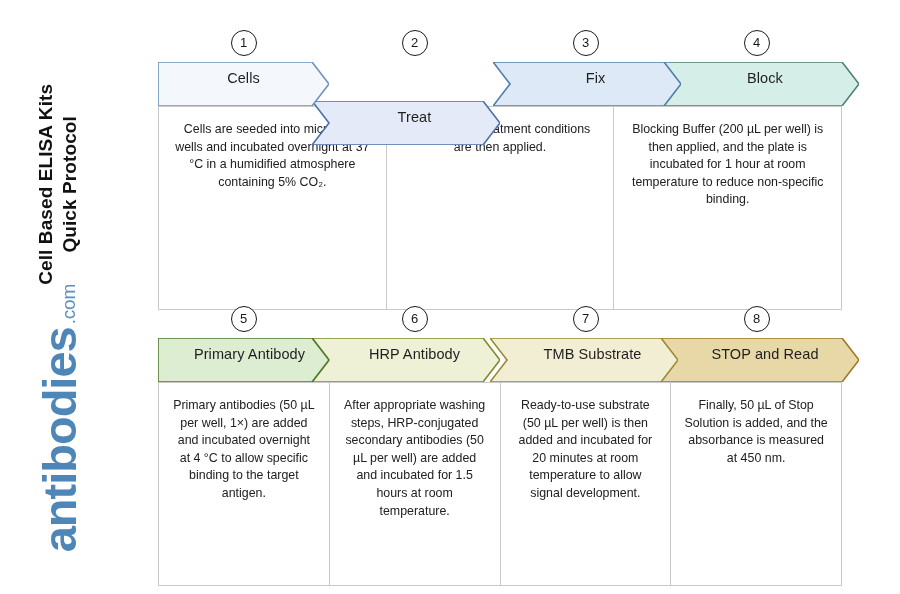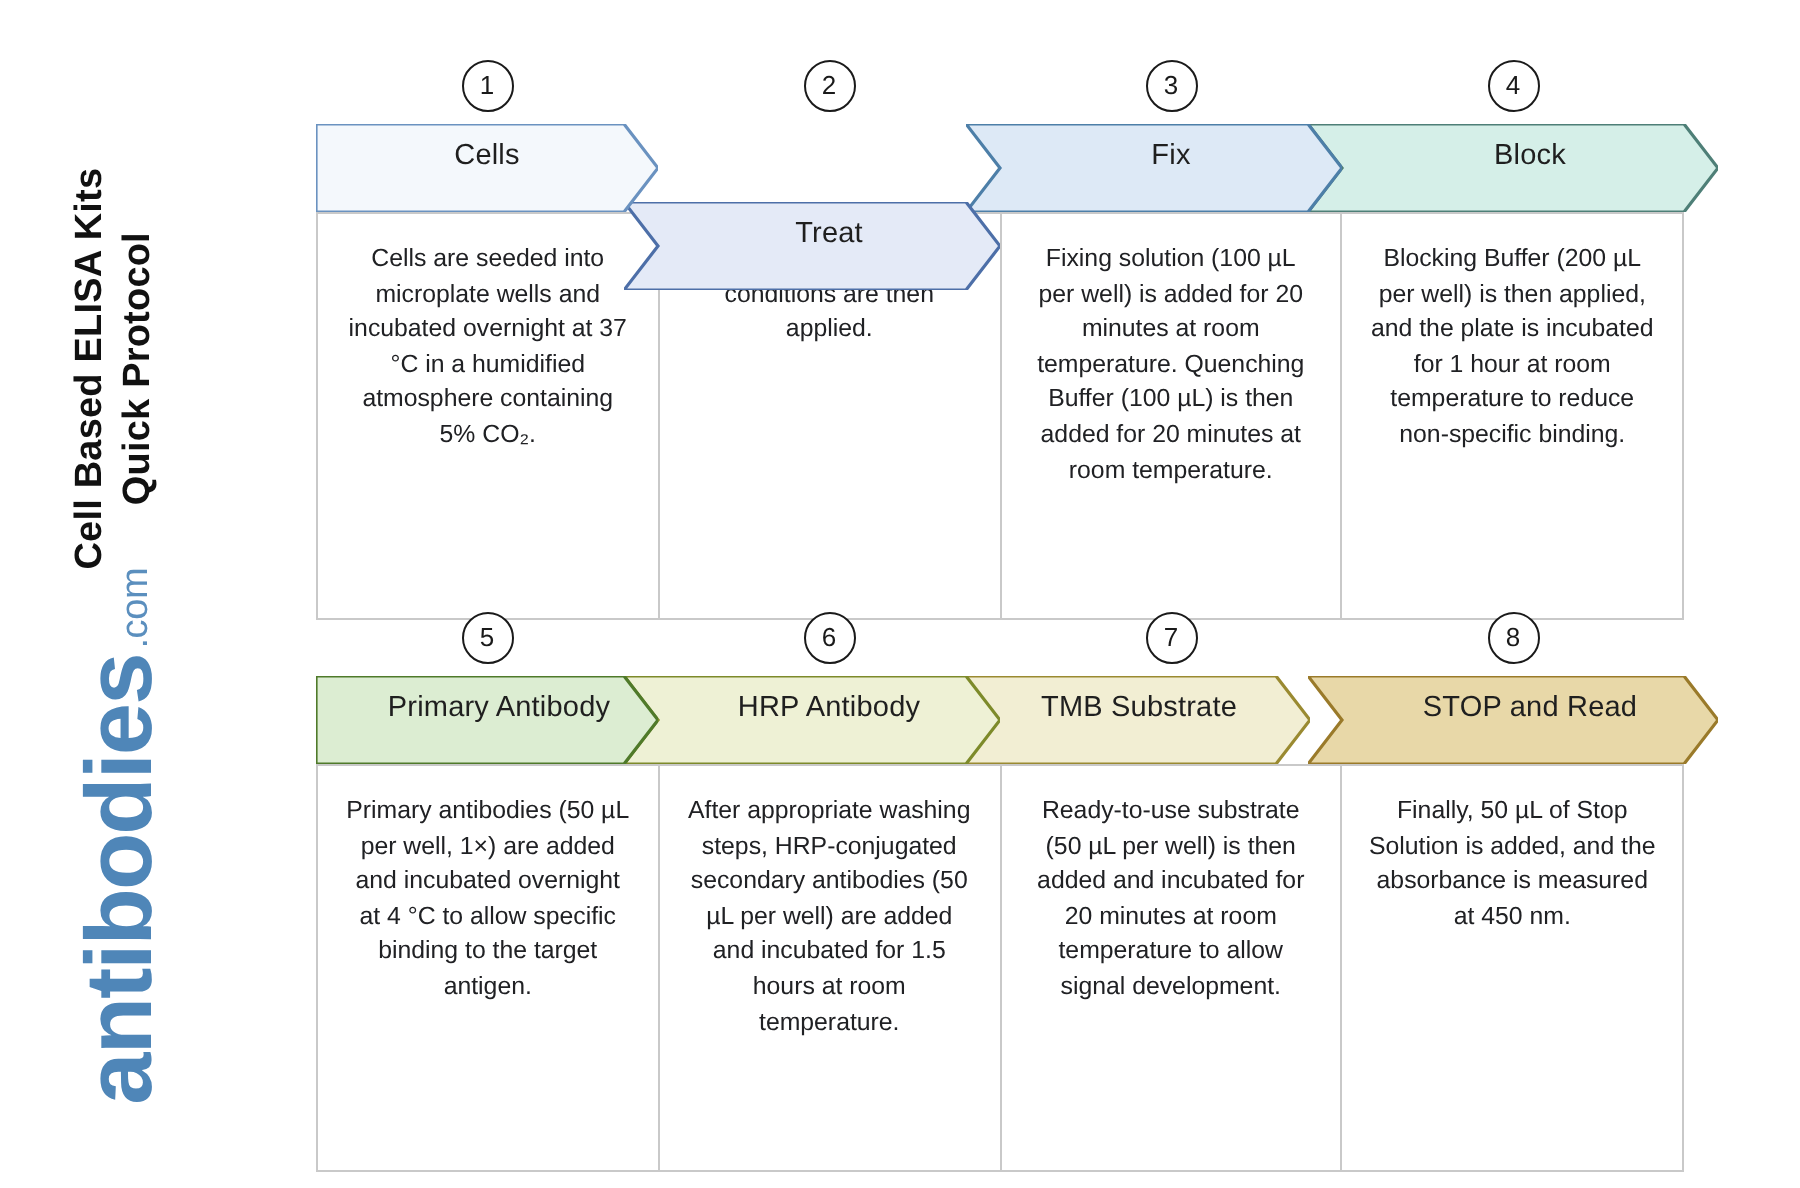--- a/index.html
+++ b/index.html
@@ -155,42 +155,39 @@
           <polygon points="0,0 154,0 171,22 154,44 0,44" fill="#f4f8fc" stroke="#6a92c0" stroke-width="1.6"></polygon>
         </svg>
         <span class="chev-label" style="padding-left: 0px;">Cells</span>
       </div>
       <div class="chevron" style="left: 154px; width: 188px; z-index: 3; margin-top: 39px;">
         <svg width="188" height="44" viewBox="0 0 188 44" style="position: absolute; left: 0px; top: 0px;">
           <polygon points="0,0 171,0 188,22 171,44 0,44 17,22" fill="#e4eaf7" stroke="#4d6fa8" stroke-width="1.6"></polygon>
         </svg>
         <span class="chev-label" style="padding-left: 17px;">Treat</span>
       </div>
-      <div class="chevron" style="left: 325px; width: 188px; z-index: 2;">
+      <div class="chevron" style="left: 335px; width: 188px; z-index: 2;">
         <svg width="188" height="44" viewBox="0 0 188 44" style="position: absolute; left: 0px; top: 0px;">
           <polygon points="0,0 171,0 188,22 171,44 0,44 17,22" fill="#dde9f6" stroke="#4d7fa8" stroke-width="1.6"></polygon>
         </svg>
         <span class="chev-label" style="padding-left: 17px;">Fix</span>
       </div>
       <div class="chevron" style="left: 496px; width: 205px; z-index: 1;">
         <svg width="205" height="44" viewBox="0 0 205 44" style="position: absolute; left: 0px; top: 0px;">
           <polygon points="0,0 188,0 205,22 188,44 0,44 17,22" fill="#d5efe8" stroke="#4e7f77" stroke-width="1.6"></polygon>
         </svg>
         <span class="chev-label" style="padding-left: 17px;">Block</span>
       </div>
     </div>
     <div class="body-band">
       <div class="body-cell">
         <span class="body-cell-text">Cells are seeded into microplate wells and incubated overnight at 37 °C in a humidified atmosphere containing 5% CO₂.</span>
       </div>
       <div class="body-cell">
         <span class="body-cell-text">The desired treatment conditions are then applied.</span>
-      </div>
-      <div class="body-cell">
-        <span class="body-cell-text">Fixing solution (100 µL per well) is added for 20 minutes at room temperature. Quenching Buffer (100 µL) is then added for 20 minutes at room temperature.</span>
       </div>
       <div class="body-cell">
         <span class="body-cell-text">Blocking Buffer (200 µL per well) is then applied, and the plate is incubated for 1 hour at room temperature to reduce non-specific binding.</span>
       </div>
     </div>
   </div>
 <div class="flow-row" id="row-2">
     <div class="step-markers">
       <div class="step-badge" style="left: 72.5px;">5</div>
       <div class="step-badge" style="left: 243.5px;">6</div>
@@ -203,21 +200,21 @@
           <polygon points="0,0 154,0 171,22 154,44 0,44" fill="#dcedd2" stroke="#4f7a2a" stroke-width="1.6"></polygon>
         </svg>
         <span class="chev-label" style="padding-left: 0px; margin-left: 12px;">Primary Antibody</span>
       </div>
       <div class="chevron" style="left: 154px; width: 188px; z-index: 3;">
         <svg width="188" height="44" viewBox="0 0 188 44" style="position: absolute; left: 0px; top: 0px;">
           <polygon points="0,0 171,0 188,22 171,44 0,44 17,22" fill="#eef1d5" stroke="#7d8a2a" stroke-width="1.6"></polygon>
         </svg>
         <span class="chev-label" style="padding-left: 17px;">HRP Antibody</span>
       </div>
-      <div class="chevron" style="left: 309px; width: 188px; z-index: 2; justify-content: center;">
+      <div class="chevron" style="left: 332px; width: 188px; z-index: 2; justify-content: center;">
         <svg width="188" height="44" viewBox="0 0 188 44" style="position: absolute; left: 0px; top: 0px;">
           <polygon points="0,0 171,0 188,22 171,44 0,44 17,22" fill="#f2eed3" stroke="#9a8a31" stroke-width="1.6"></polygon>
         </svg>
         <span class="chev-label" style="padding-left: 17px;">TMB Substrate</span>
       </div>
       <div class="chevron" style="left: 496px; width: 205px; z-index: 1;">
         <svg width="205" height="44" viewBox="0 0 205 44" style="position: absolute; left: 0px; top: 0px;">
           <polygon points="0,0 188,0 205,22 188,44 0,44 17,22" fill="#e8d8a8" stroke="#9a7a2a" stroke-width="1.6"></polygon>
         </svg>
         <span class="chev-label" style="padding-left: 17px;">STOP and Read</span>

